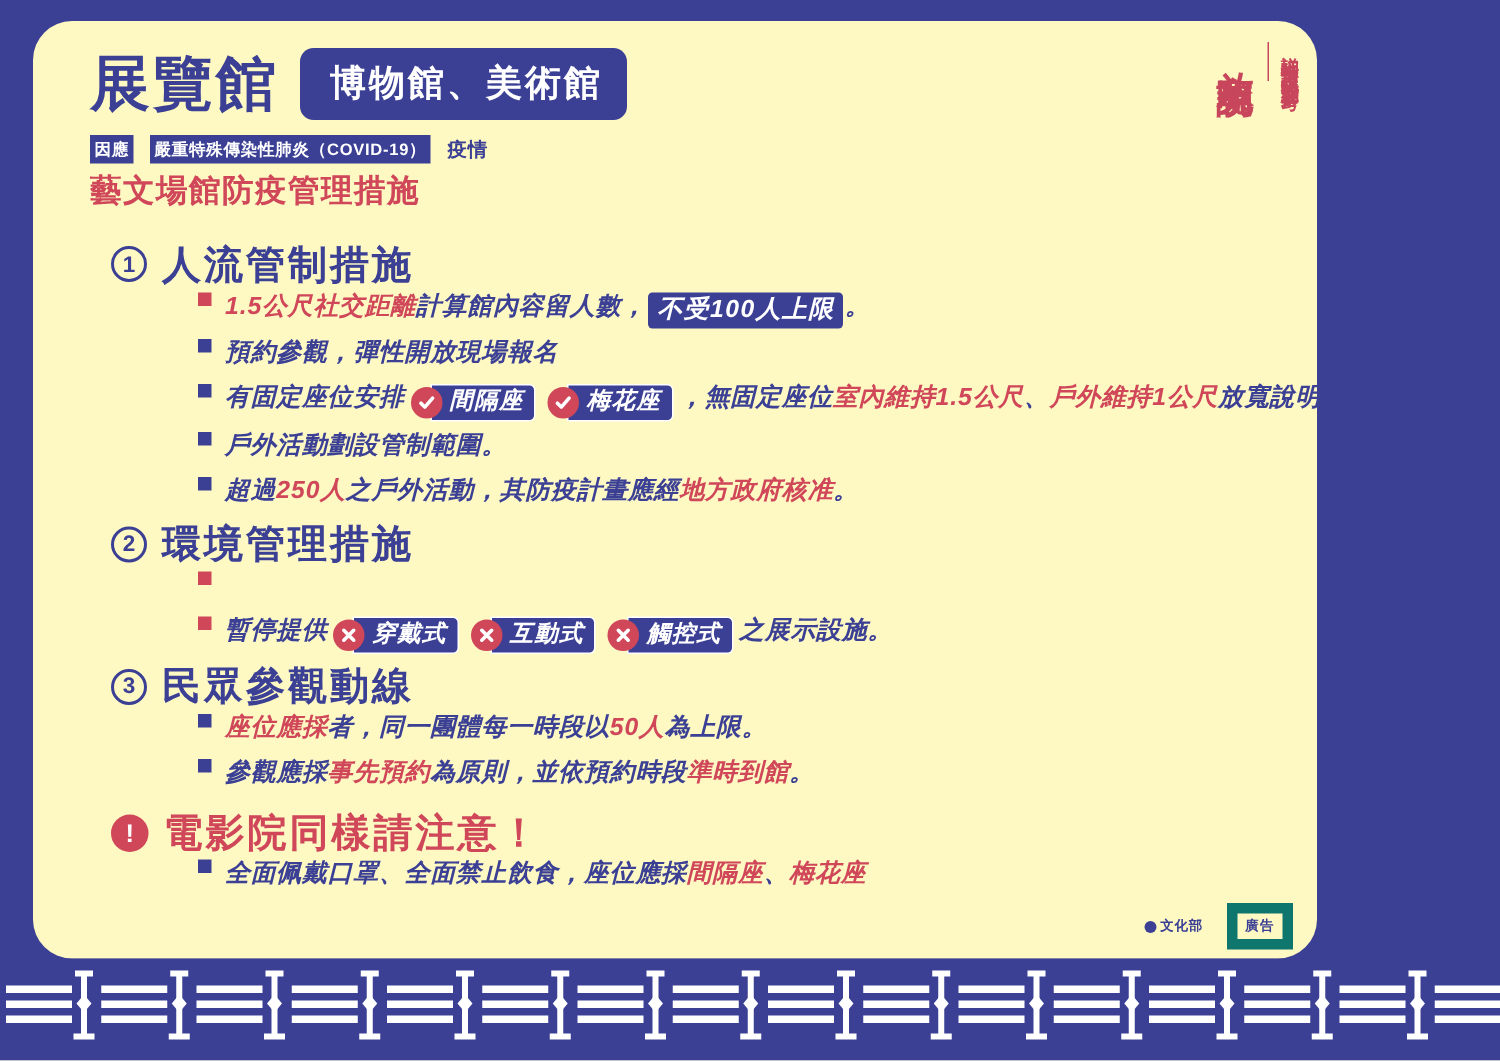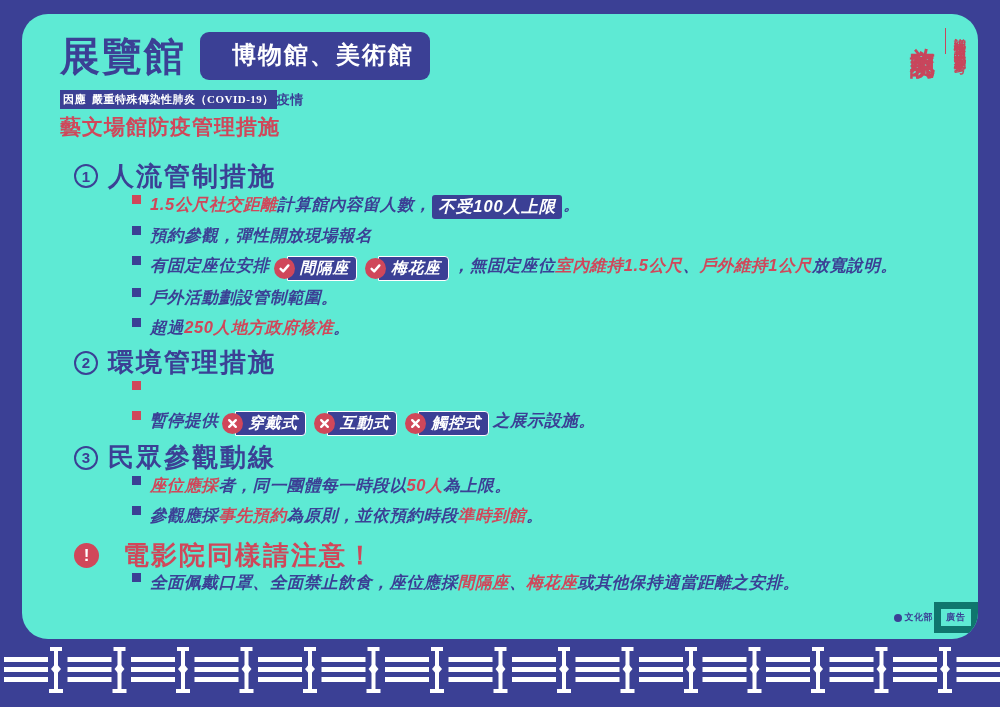--- a/index.html
+++ b/index.html
@@ -18,23 +18,23 @@
     background: #3b4095;
     overflow: hidden;
     box-sizing: border-box;
   }
 
   
   #panel {
     position: absolute;
     left: 22px;
     top: 14px;
-    width: 956px;
+    width: 856px;
     height: 625px;
-    background: #5eead4;
+    background: #fef9c3;
     border-radius: 26px;
     box-sizing: border-box;
     overflow: hidden;
   }
 
   
   .header {
     position: absolute;
     left: 38px;
     top: 18px;
@@ -51,32 +51,31 @@
     letter-spacing: 2px;
     line-height: 1;
     white-space: nowrap;
   }
   .title-pill {
     background: #3b4095;
     color: #ffffff;
     font-size: 24px;
     font-weight: bold;
     letter-spacing: 2px;
-    padding: 7px 16px 9px 32px;
+    padding: 7px 16px 9px 20px;
     border-radius: 9px;
     white-space: nowrap;
   }
 
   .sub-line {
     margin-top: 10px;
     display: flex;
     align-items: center;
-    gap: 0;
-    white-space: nowrap;
-    font-family: Liberation Serif, serif;
+    gap: 11px;
+    white-space: nowrap;
   }
   .sub-tag {
     background: #3b4095;
     color: #ffffff;
     font-size: 11px;
     font-weight: bold;
     padding: 2px 3px;
     letter-spacing: 0.5px;
   }
   .sub-plain {
@@ -158,21 +157,20 @@
   .sec-title {
     color: #3b4095;
     font-size: 26px;
     font-weight: bold;
     letter-spacing: 2px;
     line-height: 1.1;
     white-space: nowrap;
   }
   .sec-title.warn {
     color: #d0475a;
-    margin-left: 14px;
   }
   .warn-icon {
     width: 25px;
     height: 25px;
     border-radius: 50%;
     background: #d0475a;
     color: #ffffff;
     font-size: 17px;
     font-weight: bold;
     display: flex;
@@ -256,25 +254,25 @@
     border-radius: 0 4px 4px 0;
     margin-left: -8px;
     letter-spacing: 1px;
     border: 1.5px solid #ffffff;
     box-sizing: border-box;
   }
 
   
   .footer-logos {
     position: absolute;
-    right: 0;
+    right: 16px;
     bottom: 6px;
     display: flex;
     align-items: center;
-    gap: 1px;
+    gap: 16px;
   }
   .moc-logo {
     display: flex;
     align-items: center;
     gap: 3px;
     color: #3b4095;
     font-size: 9px;
     font-weight: bold;
     letter-spacing: 0.5px;
   }
@@ -371,20 +369,21 @@
               <span class="frag t-navy">放寬說明。</span>
             </div>
             <div class="bullet">
               <span class="sq navy"></span>
               <span class="frag t-navy">戶外活動劃設管制範圍。</span>
             </div>
             <div class="bullet">
               <span class="sq navy"></span>
               <span class="frag t-navy">超過</span>
               <span class="frag t-red">250人</span>
+              <span class="frag t-navy">之戶外活動，其防疫計畫應經</span>
               <span class="frag t-red">地方政府核准</span>
               <span class="frag t-navy">。</span>
             </div>
           </div>
         </div>
         <div class="section">
           <div class="sec-head">
             <div class="sec-num">2</div>
             <div class="sec-title">環境管理措施</div>
           </div>
@@ -451,21 +450,20 @@
             <div class="warn-icon">!</div>
             <div class="sec-title warn">電影院同樣請注意！</div>
           </div>
           <div class="bullets">
             <div class="bullet">
               <span class="sq navy"></span>
               <span class="frag t-navy">全面佩戴口罩、全面禁止飲食，座位應採</span>
               <span class="frag t-red">間隔座</span>
               <span class="frag t-navy">、</span>
               <span class="frag t-red">梅花座</span>
-              <span class="frag t-navy">或其他保持適當距離之安排。</span>
             </div>
           </div>
         </div>
       </div>
 
     <div class="footer-logos">
       <div class="moc-logo">
         <span class="moc-dot"></span>
         <span>文化部</span>
       </div>

